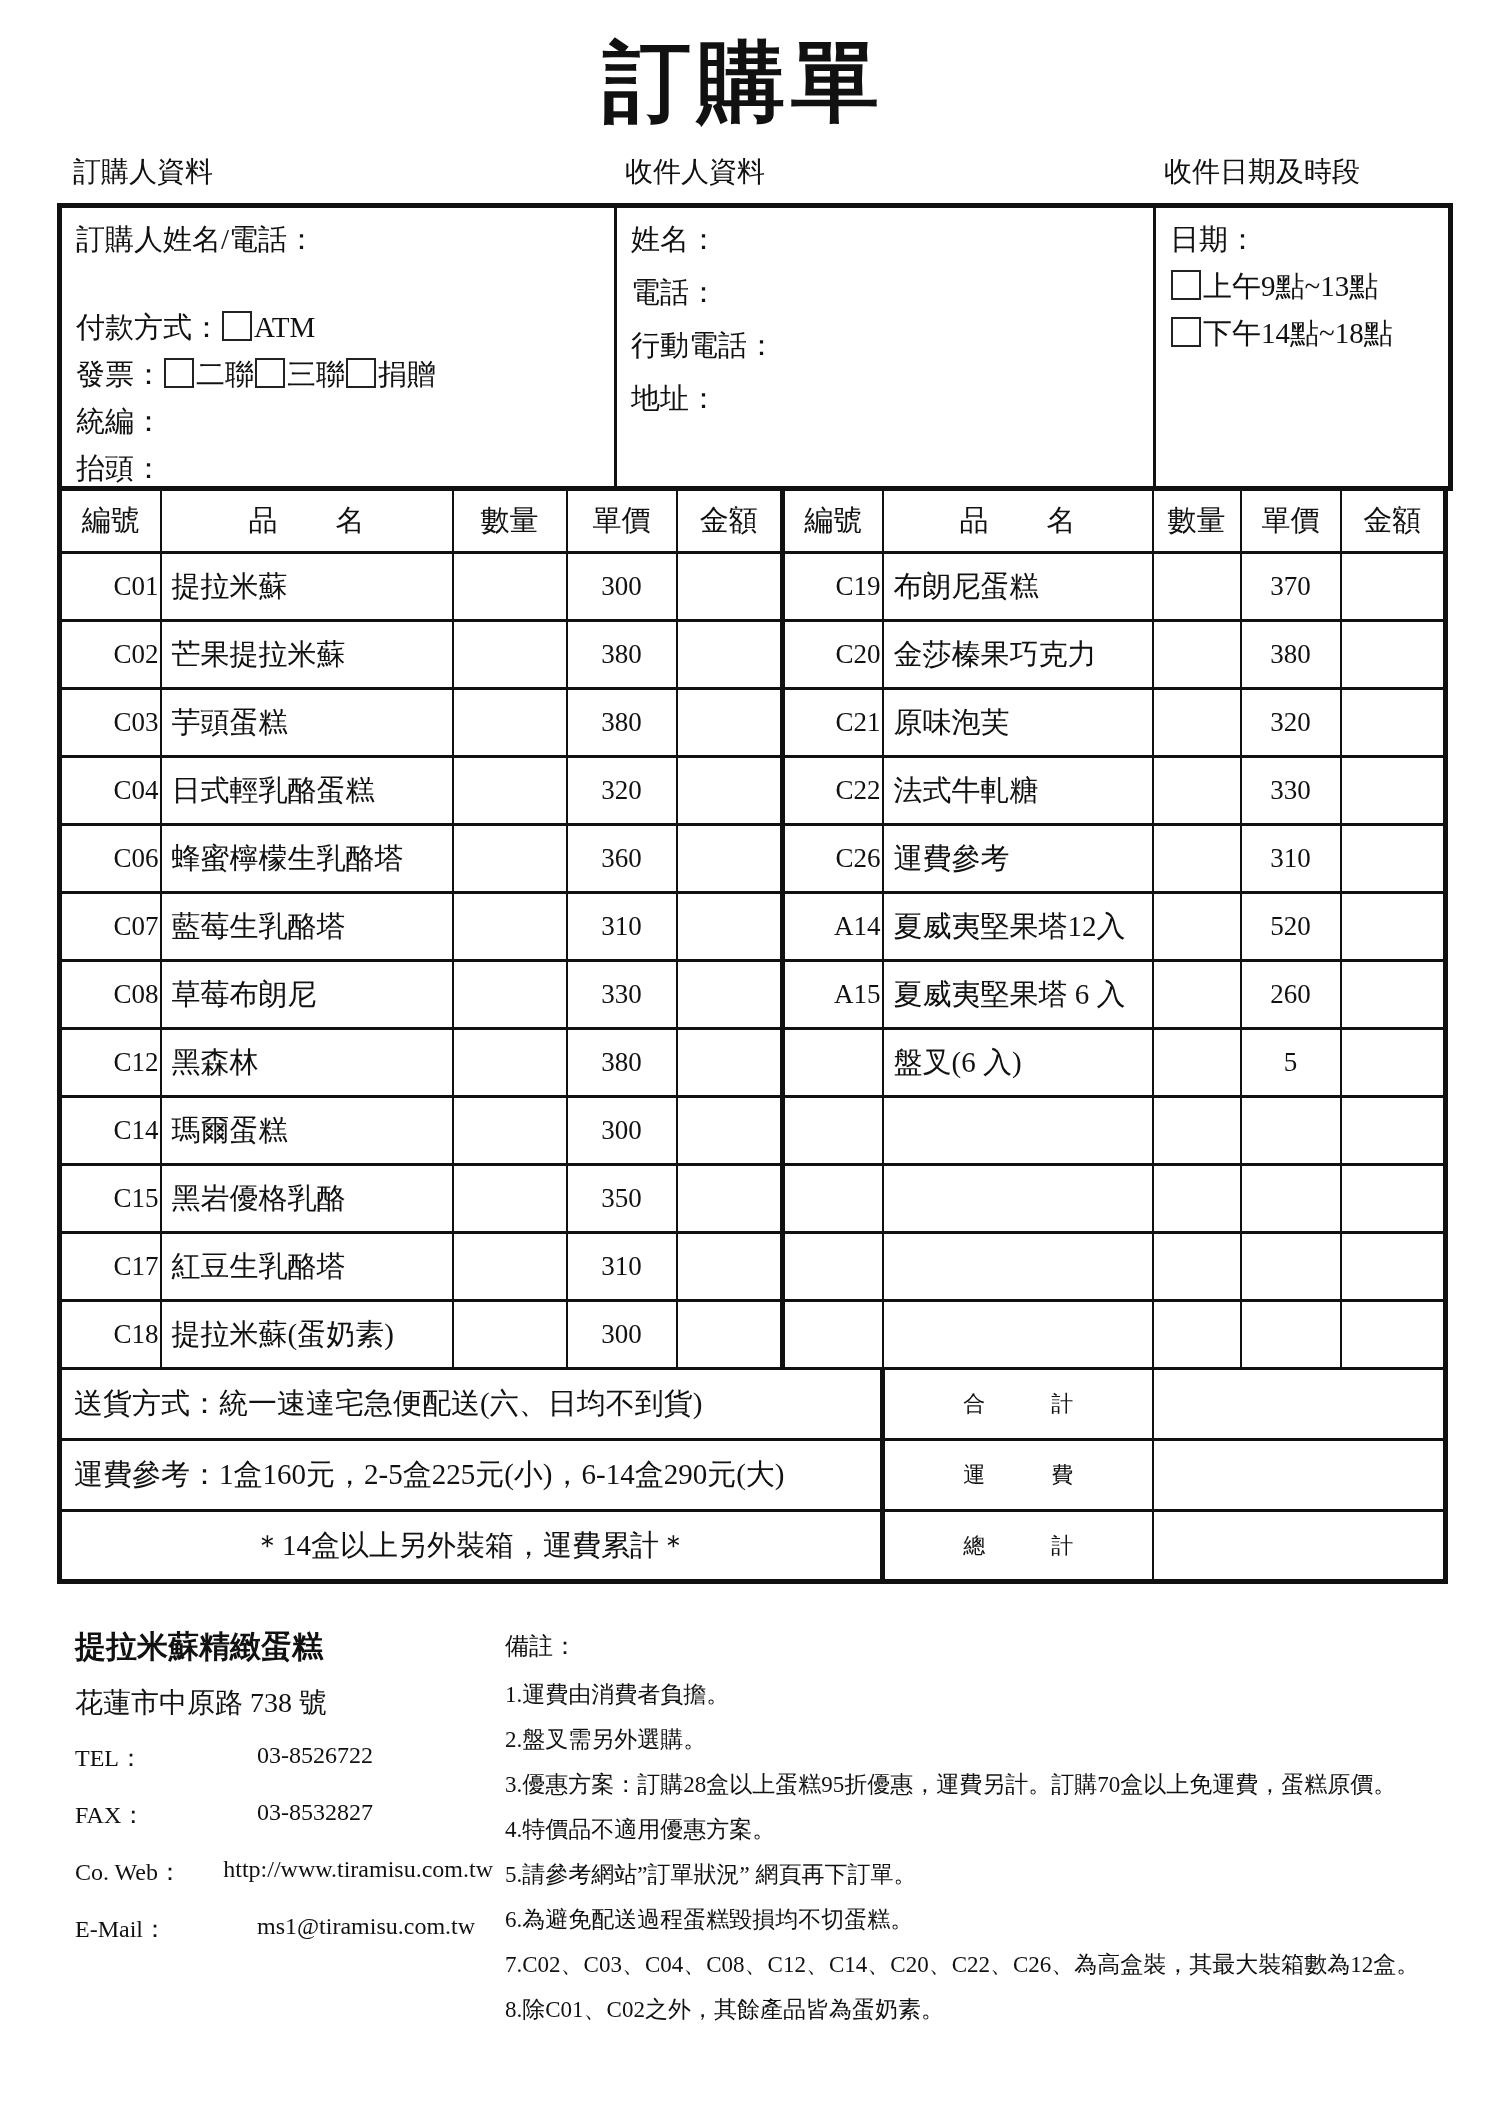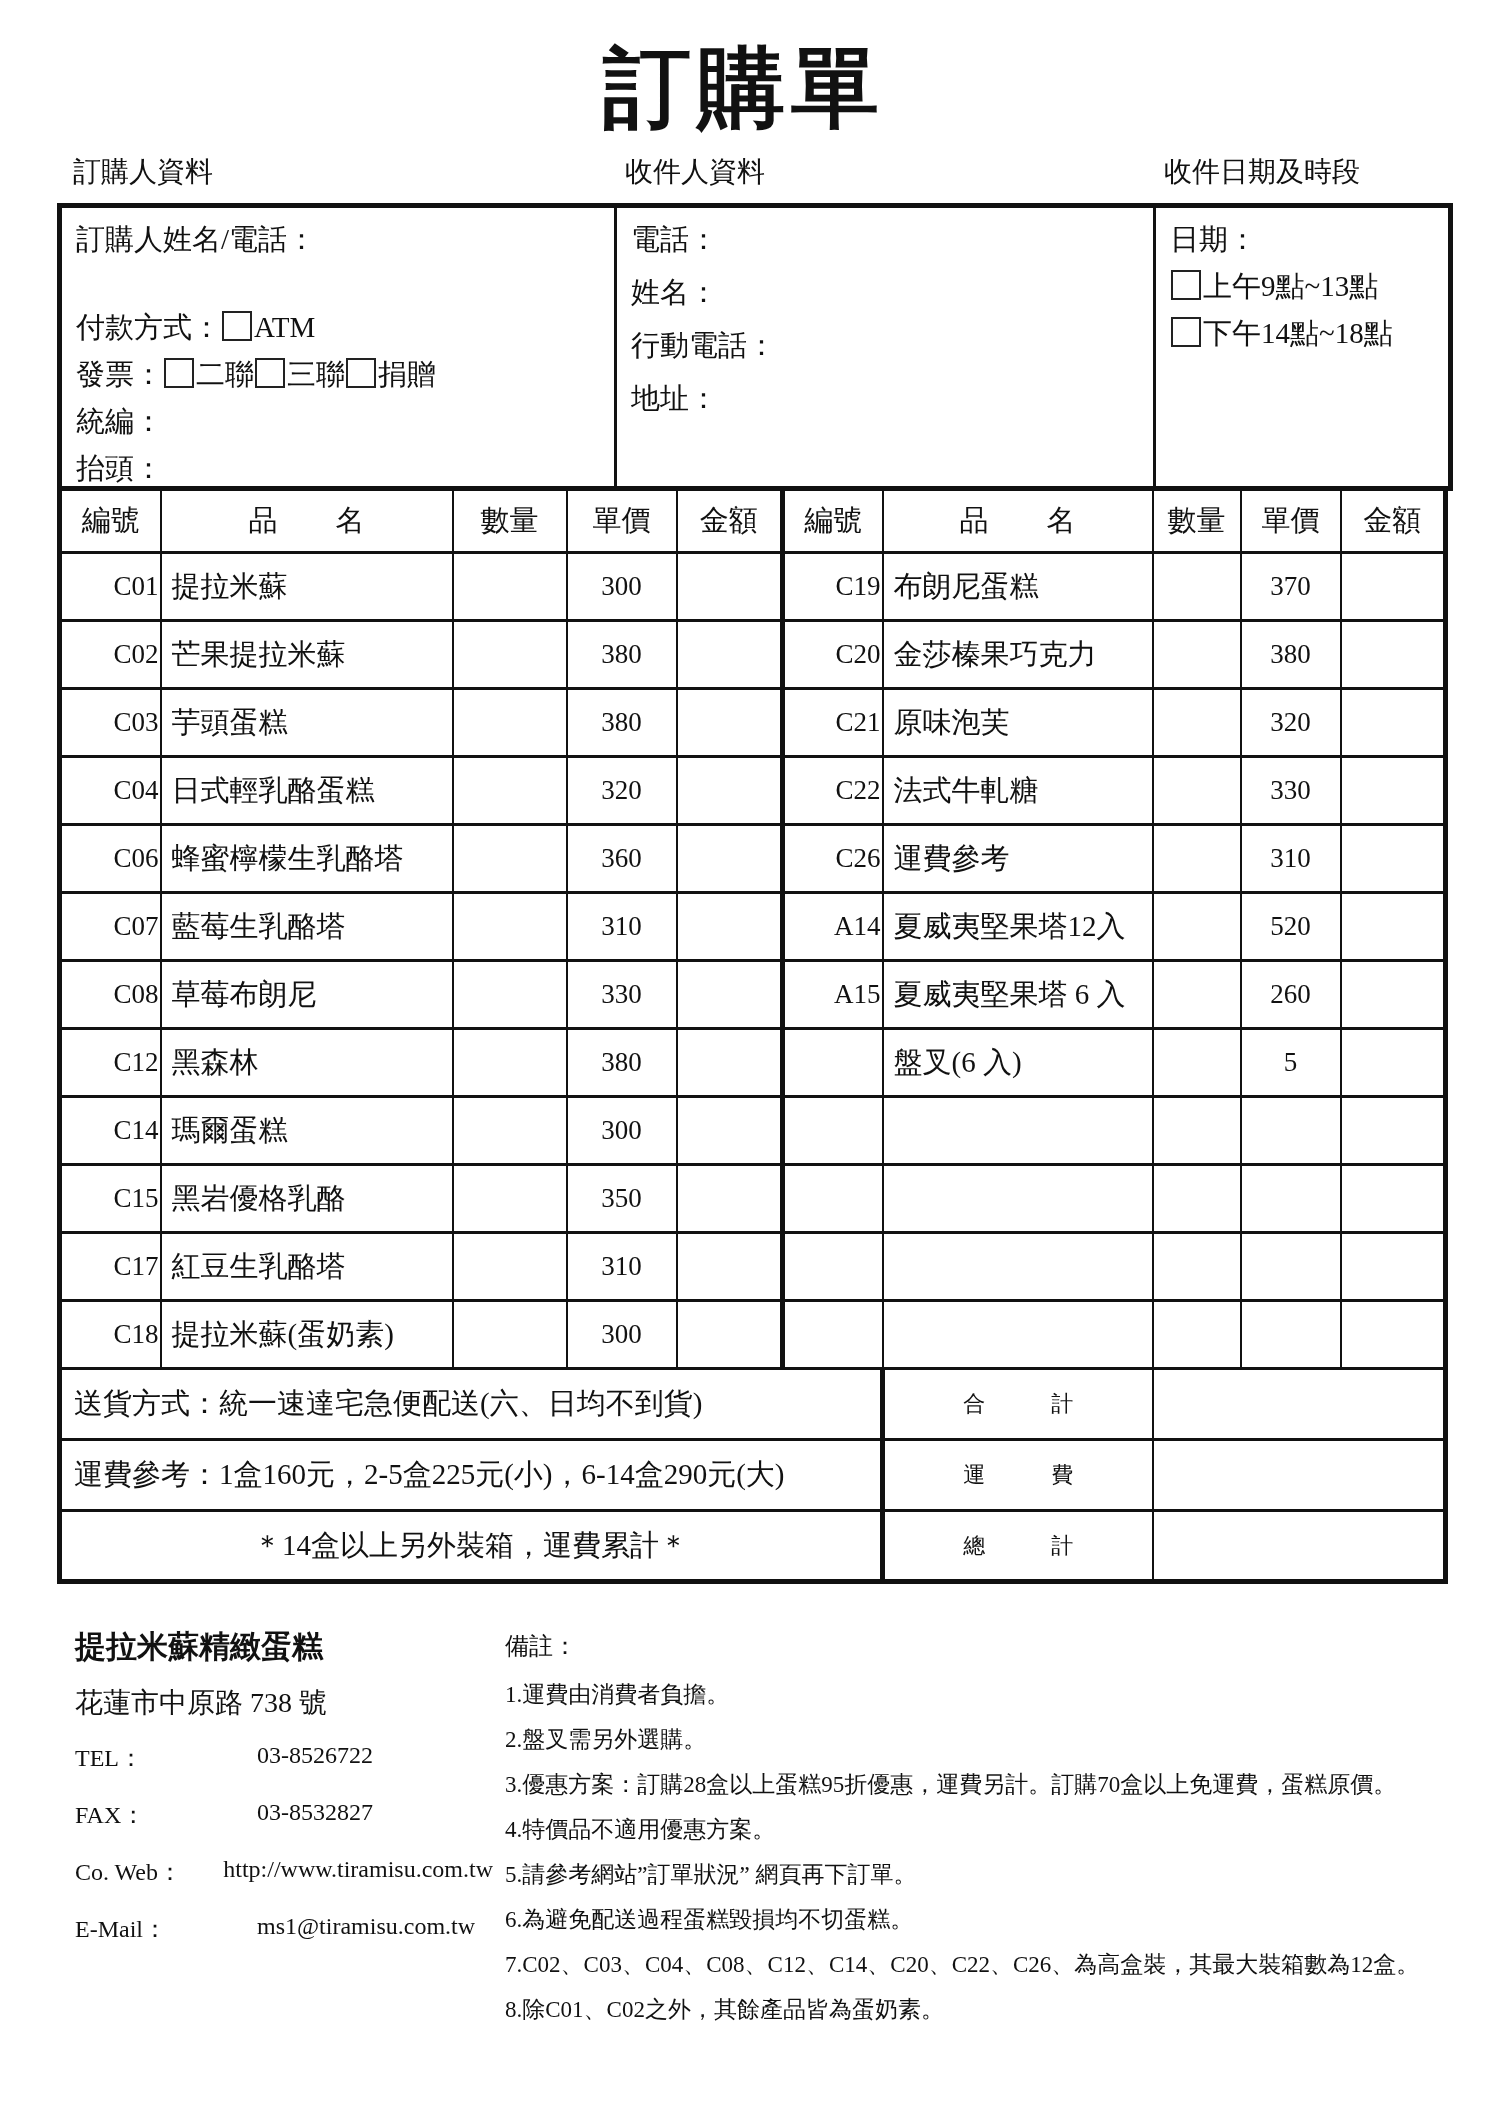--- a/index.html
+++ b/index.html
@@ -1,19 +1,19 @@
 <!DOCTYPE html>
 <html><head>
 <meta charset="utf-8">
 <style>
   html,body{margin:0;padding:0;background:#fff;}
   body{width:1500px;height:2121px;position:relative;color:#111;
        font-family:"Liberation Serif","DejaVu Serif",serif;}
   .page-title{text-align:center;font-size:88px;font-weight:bold;letter-spacing:6px;
-              margin:38px 12px 0 0;line-height:1.15;}
+              margin:38px 12px 0 0;line-height:1.15;font-family:Liberation Mono, monospace;}
   .sec-labels{display:flex;width:1386px;margin:14px 0 0 57px;font-size:28px;}
   .sec-labels span{display:block;padding-left:16px;box-sizing:border-box;}
   .sl-1{width:552px;} .sl-2{width:539px;} .sl-3{width:295px;}
 
   .info{display:flex;width:1386px;margin:12px 0 0 57px;border:5px solid #111;
         height:278px;box-sizing:content-box;}
   .info > div{box-sizing:border-box;padding:12px 0 0 14px;font-size:29px;}
   .box-orderer{width:552px;}
   .box-recipient{width:539px;border-left:3px solid #111;}
   .box-datetime{flex:1;border-left:3px solid #111;}
@@ -66,22 +66,22 @@
     <p>
       <span>付款方式：</span><span class="cb"></span><span>ATM</span>
     </p>
     <p>
       <span>發票：</span><span class="cb"></span><span>二聯</span><span class="cb"></span><span>三聯</span><span class="cb"></span><span>捐贈</span>
     </p>
     <p>統編：</p>
     <p>抬頭：</p>
   </div>
   <div class="box-recipient">
+    <p>姓名：</p>
     <p>電話：</p>
-    <p>姓名：</p>
     <p>行動電話：</p>
     <p>地址：</p>
   </div>
   <div class="box-datetime">
     <p>日期：</p>
     <p>
       <span class="cb"></span><span>上午9點~13點</span>
     </p>
     <p>
       <span class="cb"></span><span>下午14點~18點</span>

